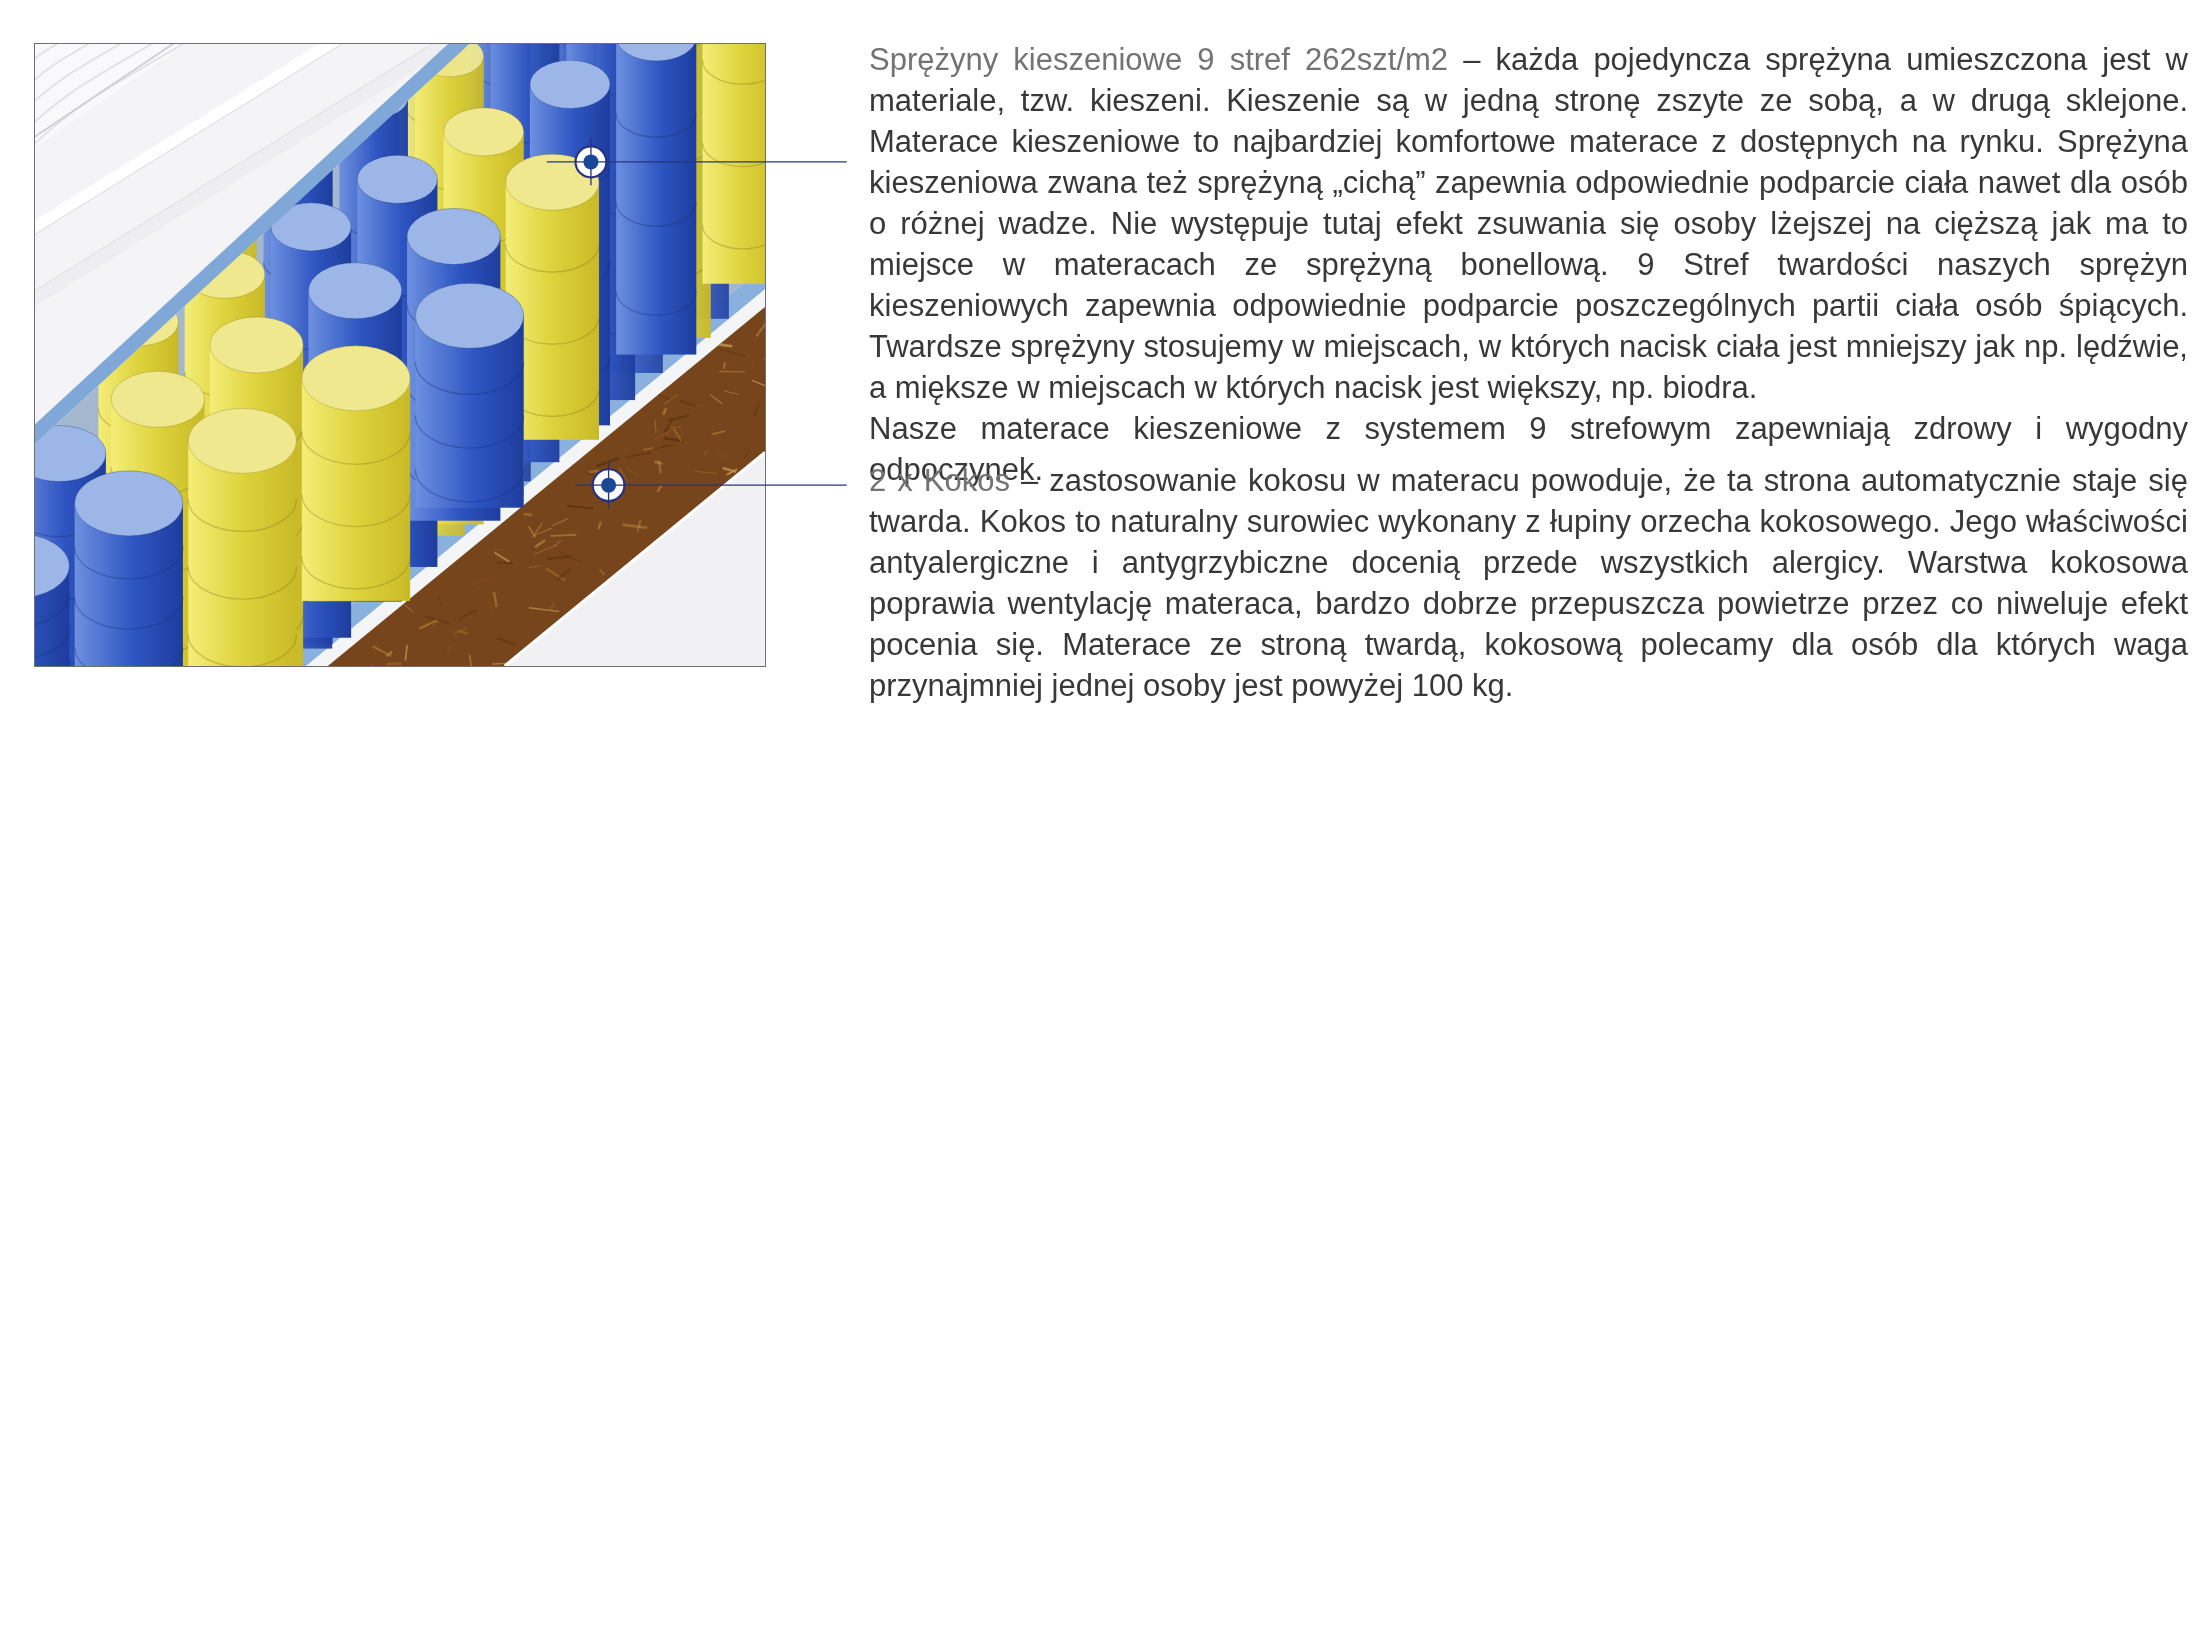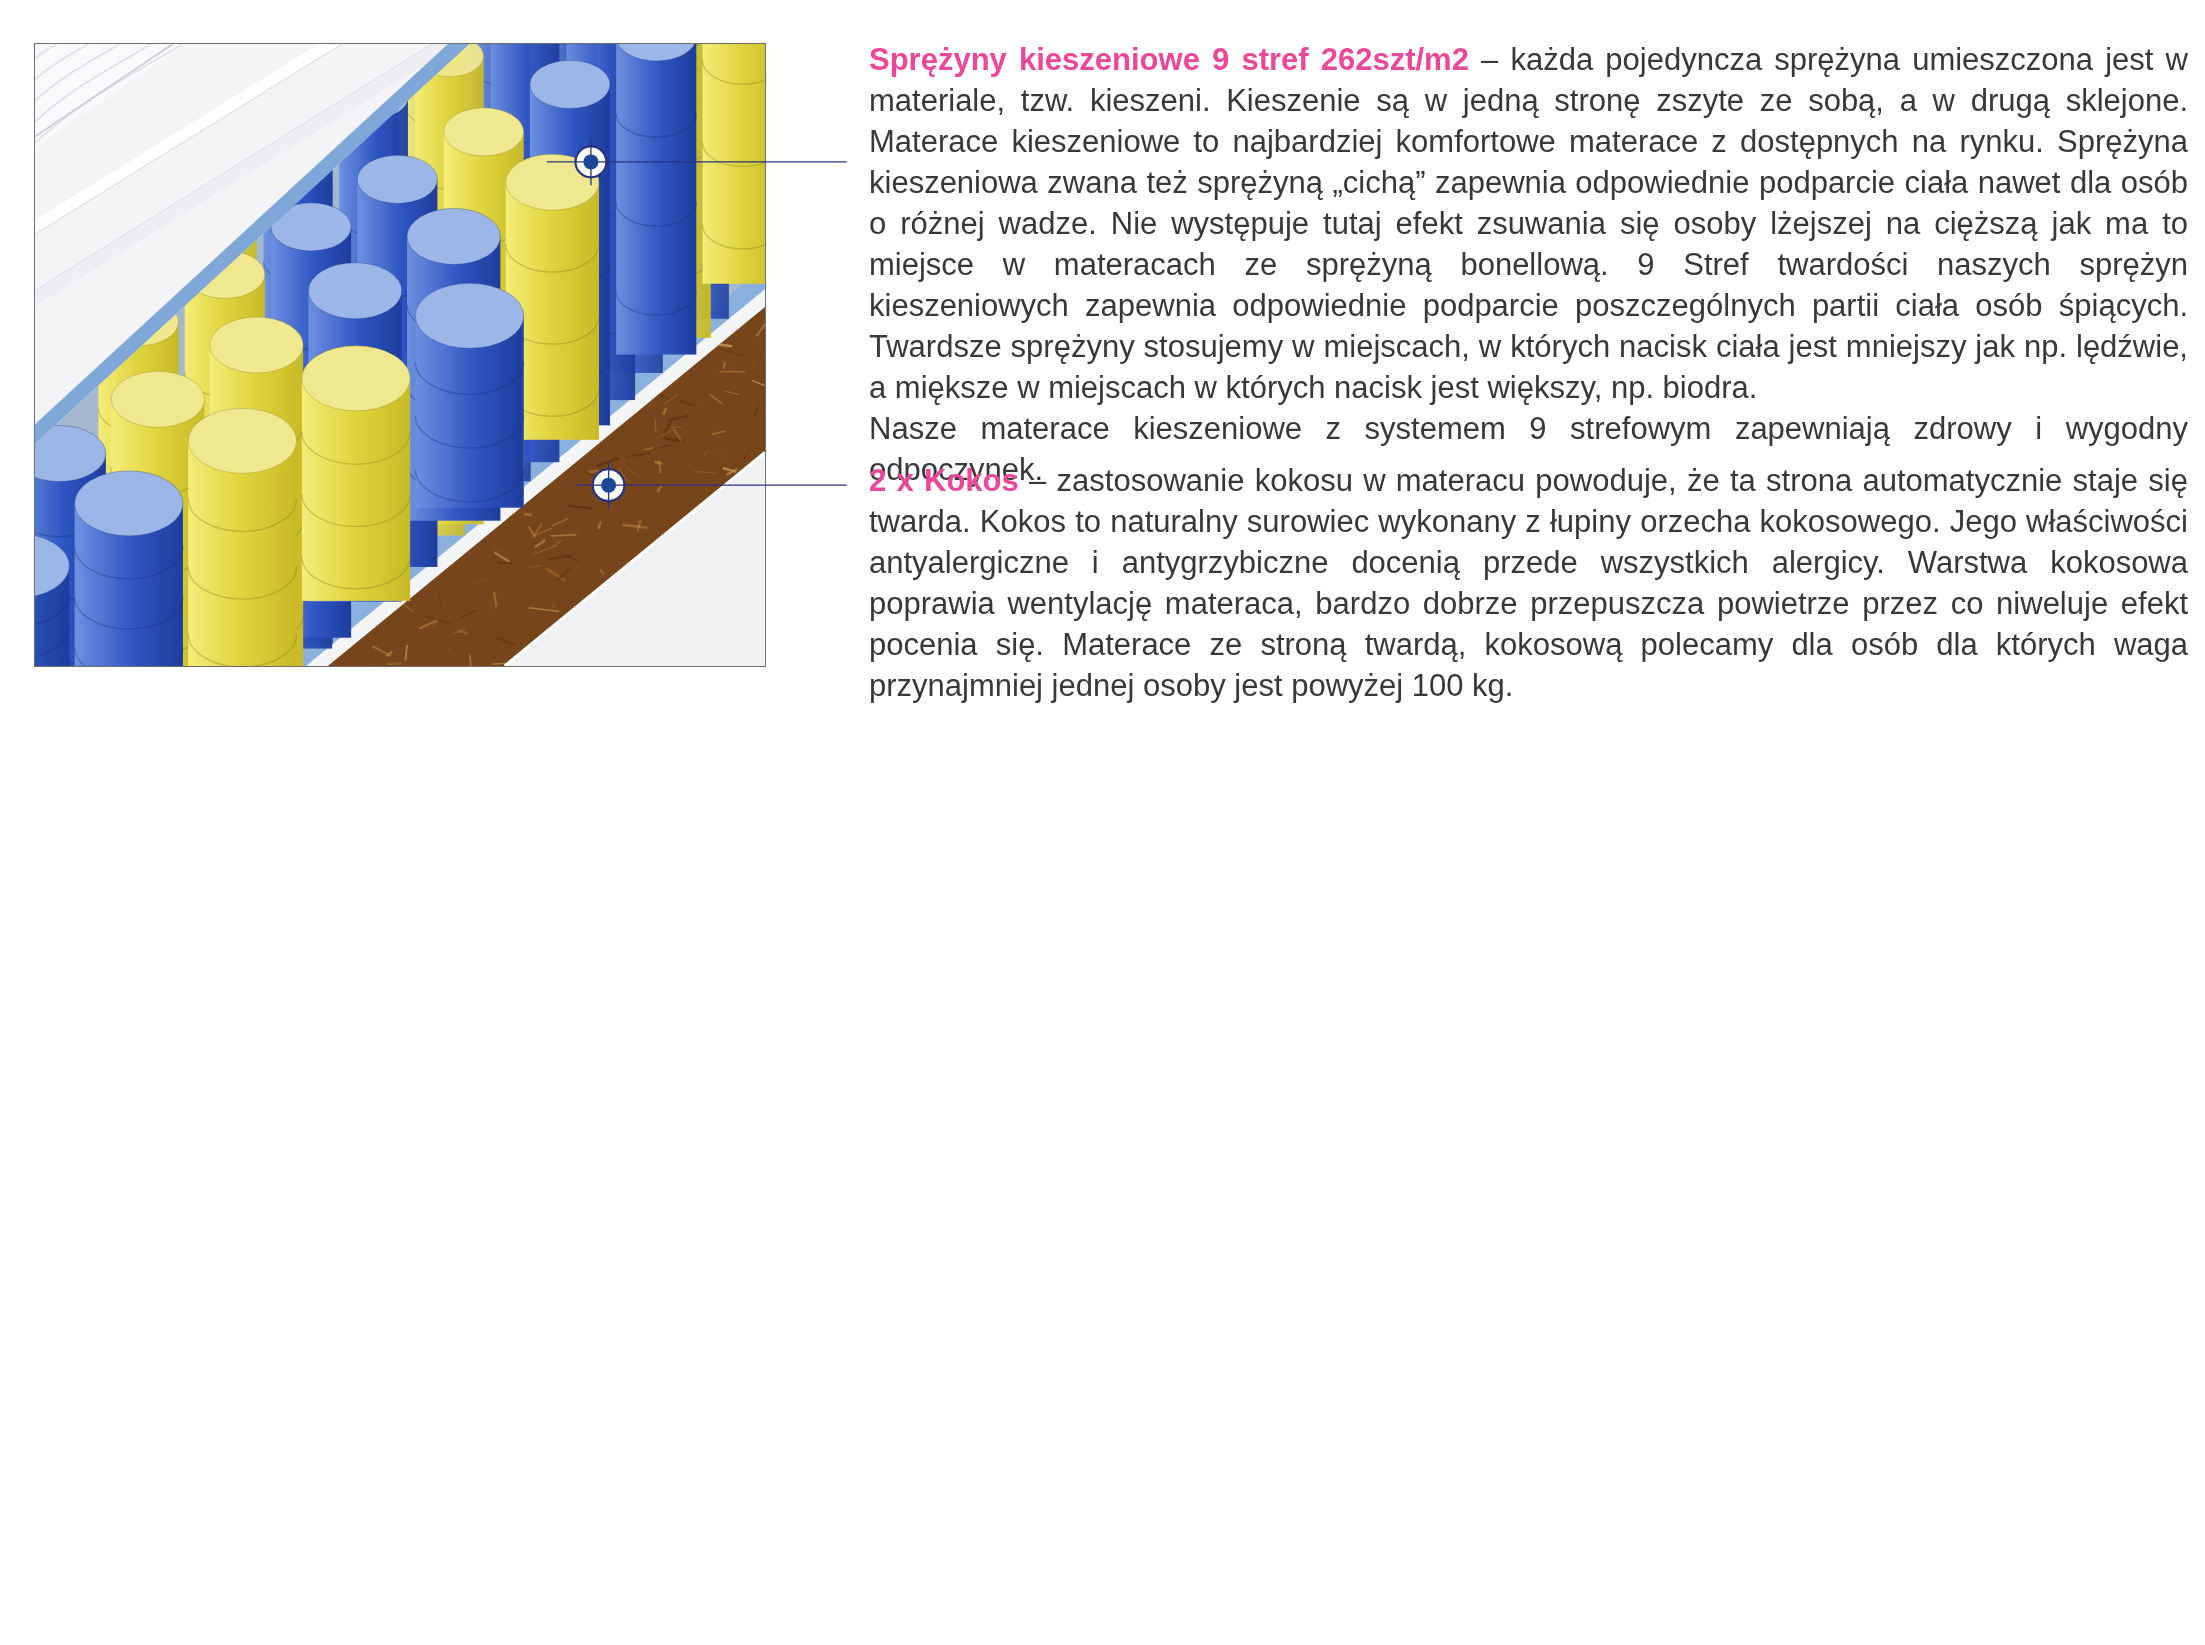--- a/index.html
+++ b/index.html
@@ -22,21 +22,21 @@
   .overlay .ring{fill:#ffffff;stroke:#27337e;stroke-width:5;}
   .overlay .dot{fill:#1c4796;stroke:none;}
   
   .copy{
     position:absolute;left:869px;top:0;width:1319px;height:794px;
     color:#383838;font-size:31px;line-height:41px;text-align:justify;
   }
   .copy p{margin:0;position:absolute;left:0;width:1319px;}
   .para-springs{top:39px;}
   .para-kokos{top:460px;}
-  .copy b{color:#ec4899;font-weight:bold;}
+  .copy b{color:#737373;font-weight:normal;}
 </style>
 </head>
 <body>
 
 <figure class="fig">
   <svg id="scene" viewBox="0 0 1658 1412" preserveAspectRatio="none">
       <defs>
         <clipPath id="slabClip">
           <polygon points="0,0 938,0 0,863"></polygon>
         </clipPath>

